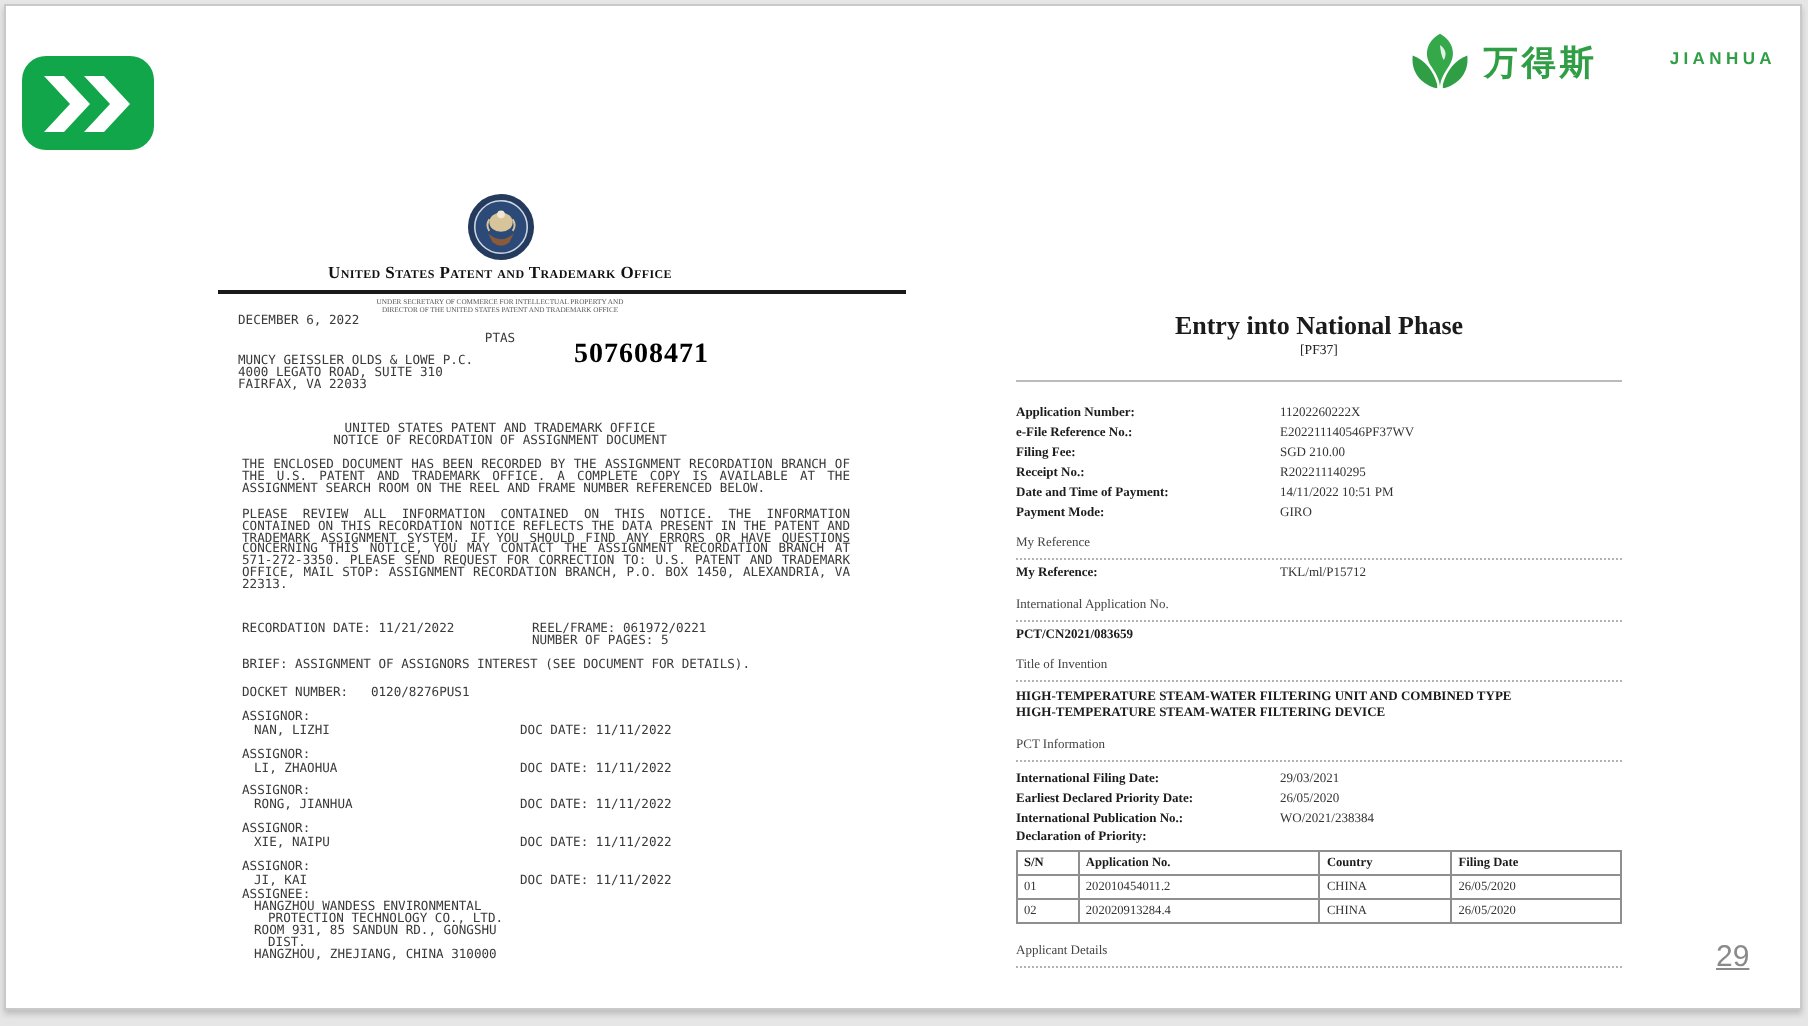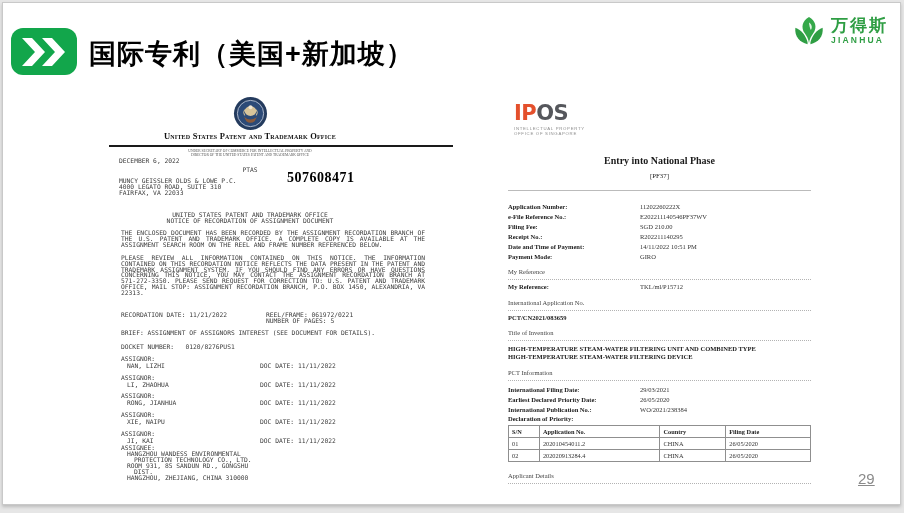--- a/index.html
+++ b/index.html
@@ -9,21 +9,21 @@
   .slide { position:absolute; left:2px; top:2px; width:899px; height:503px;
            background:#ffffff; border:1px solid #c9c9c9; box-shadow:0 2px 3px rgba(0,0,0,.18); }
 
   
   .badge { position:absolute; left:8px; top:25px; width:66px; height:47px;
            background:#12a64b; border-radius:12px; display:flex; align-items:center; justify-content:center; }
   .slide-title { position:absolute; left:86px; top:33px; font-size:27px; font-weight:bold; color:#000;
                  letter-spacing:1px; white-space:nowrap; }
 
   .brand { position:absolute; top:12px; right:12px; display:flex; align-items:center; gap:5px; }
-  .brand-text { display:flex; flex-direction:column; line-height:1; }
+  .brand-text { display:flex; flex-direction:row; line-height:1;gap:36px; }
   .brand-cn { font-size:17px; font-weight:bold; color:#2f9e44; letter-spacing:2px; }
   .brand-en { font-size:8.5px; font-weight:bold; color:#2f9e44; letter-spacing:2.2px; margin-top:2px; }
 
   
   .us-doc { position:absolute; left:106px; top:90px; width:344px; height:400px;
             font-family:"DejaVu Sans Mono", monospace; font-size:6.3px; line-height:5.8px; color:#3a3a3a; }
   .us-doc .abs { position:absolute; }
   .seal { left:124px; top:3px; width:35px; height:35px; }
   .uspto-name { left:0; top:41px; width:282px; text-align:center;
                 font-family:"Liberation Serif", serif; font-variant:small-caps; font-weight:bold;
@@ -55,21 +55,21 @@
   
   .sg-doc { position:absolute; left:505px; top:95px; width:303px; height:392px;
             font-family:"Liberation Serif", serif; font-size:6.5px; color:#333; }
   .sg-doc .abs { position:absolute; }
   .ipos { left:6px; top:5px; }
   .ipos-word { font-family:"DejaVu Sans", sans-serif; font-weight:800; font-size:21px;
                line-height:21px; letter-spacing:-.5px; }
   .ipos-ip { color:#e4502c; } .ipos-os { color:#55575c; }
   .ipos-sub { font-family:"Liberation Sans", sans-serif; font-size:4.3px; line-height:5px;
               letter-spacing:.7px; color:#8d8d8d; margin-top:1.5px; }
-  .sg-form-title { left:0; top:57px; width:100%; text-align:center; font-weight:bold; font-size:10px; color:#1b1b1b; }
+  .sg-form-title { left:0; top:57px; width:100%; text-align:center; font-weight:bold; font-size:13px; color:#1b1b1b; }
   .sg-form-code  { left:0; top:74px; width:100%; text-align:center; font-size:6.8px; color:#222; }
   .sg-hr { left:0; top:92px; width:100%; border-top:1px solid #bbb; }
   .frow { position:absolute; left:0; width:100%; }
   .flabel { font-weight:bold; color:#1b1b1b; }
   .fvalue { position:absolute; left:132px; top:0; font-weight:normal; color:#333; }
   .sec { left:0; width:100%; color:#444; padding-bottom:3.5px; border-bottom:1px dotted #b3b3b3; }
   .sg-bold { font-weight:bold; color:#1b1b1b; }
   .inv-title { left:0; top:247px; width:262px; font-weight:bold; font-size:6.5px; line-height:8px; color:#1b1b1b; }
   .sg-table { left:0; top:327px; width:303px; border-collapse:collapse;
               font-size:6.3px; color:#333; }
@@ -84,21 +84,20 @@
 
 <div class="canvas">
   <div class="slide">
 
     <div class="badge">
       <svg width="46" height="30" viewBox="0 0 46 30">
         <path d="M1,1 H11 L24,15 L11,29 H1 L14,15 Z" fill="#ffffff"></path>
         <path d="M21,1 H31 L44,15 L31,29 H21 L34,15 Z" fill="#ffffff"></path>
       </svg>
     </div>
-    <div class="slide-title">国际专利（美国+新加坡）</div>
 
     <div class="brand">
       <svg width="34" height="32" viewBox="0 0 36 34">
         <path d="M16.5,31 C8,29 2.5,22.5 3.5,13.5 C10,16 14.5,21.5 16.5,29 Z" fill="#2f9e44"></path>
         <path d="M19.5,31 C28,29 33.5,22.5 32.5,13.5 C26,16 21.5,21.5 19.5,29 Z" fill="#2f9e44"></path>
         <path d="M18,2 C25,6 27,13 22.5,19.5 C20.5,22.5 18.3,26 18,30 C17.7,26 15.5,22.5 13.5,19.5 C9,13 11,6 18,2 Z" fill="#35a84a"></path>
         <path d="M18,8 C21,10 21.8,13 20,16 C18.8,14 18.2,11 18,8 Z" fill="#ffffff" opacity="0.85"></path>
       </svg>
       <div class="brand-text">
         <span class="brand-cn">万得斯</span>
@@ -173,27 +172,20 @@
         <div>ASSIGNEE:</div>
         <div class="in1">HANGZHOU WANDESS ENVIRONMENTAL</div>
         <div class="in2">PROTECTION TECHNOLOGY CO., LTD.</div>
         <div class="in1">ROOM 931, 85 SANDUN RD., GONGSHU</div>
         <div class="in2">DIST.</div>
         <div class="in1">HANGZHOU, ZHEJIANG, CHINA 310000</div>
       </div>
     </div>
 
     <div class="sg-doc">
-      <div class="abs ipos">
-        <div class="ipos-word"><span class="ipos-ip">IP</span><span class="ipos-os">OS</span></div>
-        <div class="ipos-sub">
-          <div>INTELLECTUAL PROPERTY</div>
-          <div>OFFICE OF SINGAPORE</div>
-        </div>
-      </div>
 
       <div class="abs sg-form-title">Entry into National Phase</div>
       <div class="abs sg-form-code">[PF37]</div>
       <div class="abs sg-hr"></div>
 
       <div class="abs frow" style="top:105px"><span class="flabel">Application Number:</span><span class="fvalue">11202260222X</span></div>
       <div class="abs frow" style="top:115px"><span class="flabel">e-File Reference No.:</span><span class="fvalue">E202211140546PF37WV</span></div>
       <div class="abs frow" style="top:125px"><span class="flabel">Filing Fee:</span><span class="fvalue">SGD 210.00</span></div>
       <div class="abs frow" style="top:135px"><span class="flabel">Receipt No.:</span><span class="fvalue">R202211140295</span></div>
       <div class="abs frow" style="top:145px"><span class="flabel">Date and Time of Payment:</span><span class="fvalue">14/11/2022 10:51 PM</span></div>

